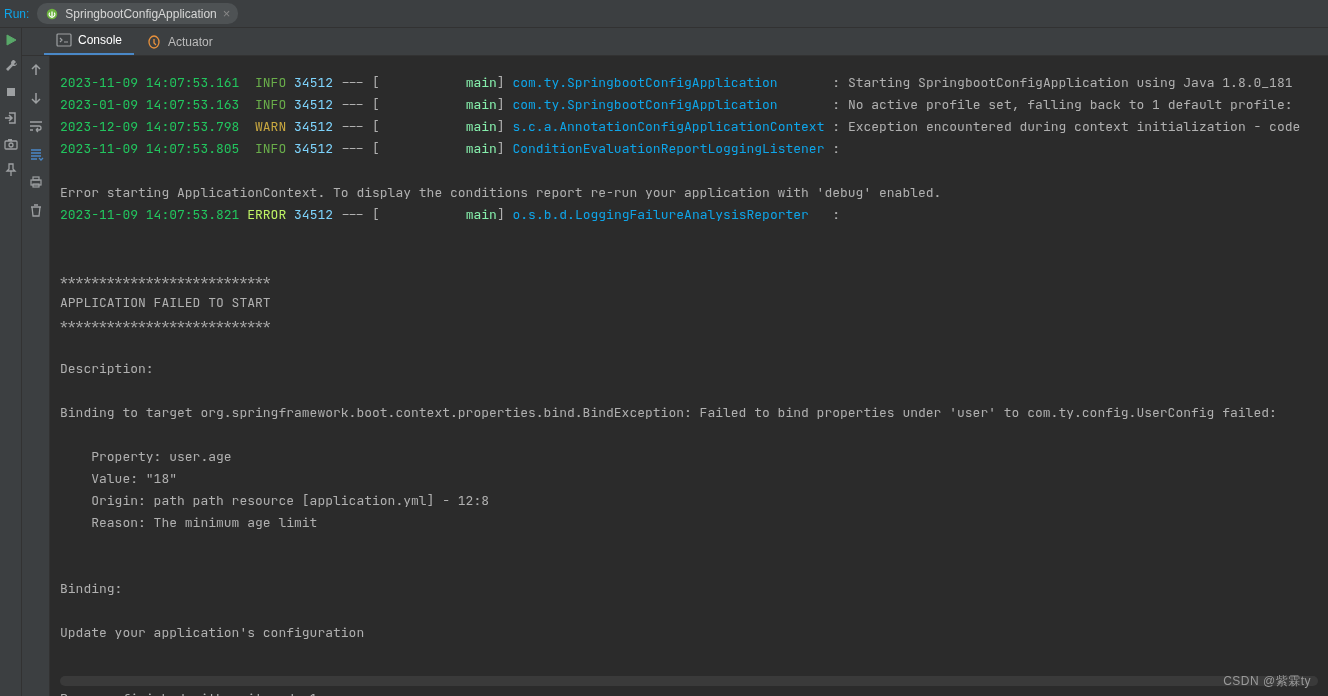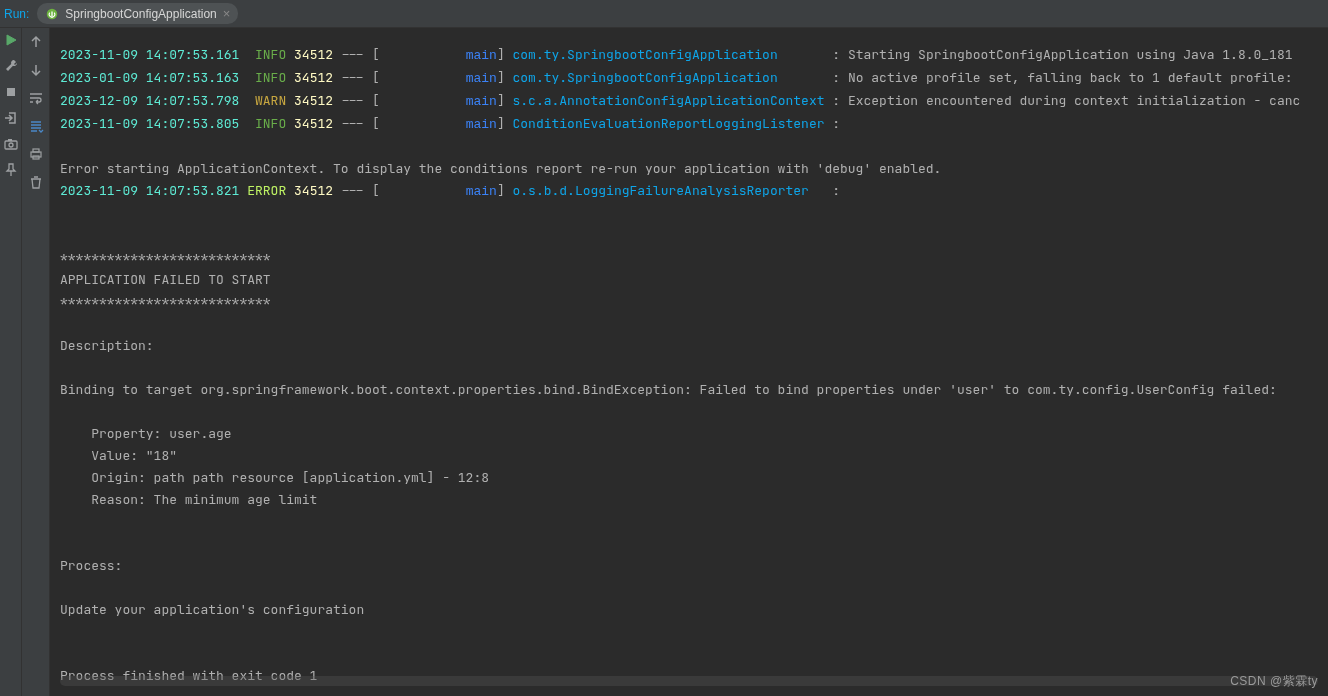--- a/index.html
+++ b/index.html
@@ -81,34 +81,34 @@
     background:#2b2b2b;
     padding:0 0 0 10px;
     font-family:Consolas,"JetBrains Mono",monospace;
     font-size:13px;
     color:#b0b0b0;
     white-space:pre;
     overflow:hidden;
     position:relative;
   }
   .console-content { position:absolute; top:-6px; left:10px; right:0; line-height:22px; }
-  .ts { color:#5eead4;margin-top:24px; }
+  .ts { color:#22c55e;margin-top:24px; }
   .lvl-info { color:#69ad4a; }
   .lvl-warn { color:#c9a840; }
   .lvl-error { color:#bef264; }
-  .pid { color:#fef9c3;text-align:right; }
-  .thread { color:#3b82f6;font-family:Liberation Mono, monospace; }
+  .pid { color:#7dd3fc;text-align:right; }
+  .thread { color:#86efac; }
   .logger { color:#0ea5e9; }
   .msg { color:#b0b0b0;text-align:right; }
   .hr-scroll {
     position:absolute; left:10px; right:10px; bottom:10px; height:10px;
     background:#555; border-radius:5px; opacity:.35;
   }
   .watermark {
-    position:absolute; right:10px; bottom:6px;
+    position:absolute; right:17px; bottom:6px;
     color:#9a9a9a; font-size:12px; letter-spacing:.5px;
   }
 </style>
 </head>
 <body>
 
 <div class="topbar">
   <span class="run-label">Run:</span>
   <div class="run-tab">
     <span class="run-tab-icon">
@@ -154,20 +154,40 @@
           </svg>
         </span>
       <span class="gutter-icon">
           <svg viewBox="0 0 16 16">
             <path d="M6 2h4v5l2 2H4l2-2V2zM8 9v5" stroke="#9da0a2" fill="none" stroke-width="1.3"></path>
           </svg>
         </span>
     </div>
 
     <div style="flex:1; display:flex; flex-direction:column;">
+      <div class="panel-tabs">
+        <div class="panel-tab active">
+          <span class="gutter-icon">
+              <svg viewBox="0 0 16 16">
+                <rect x="1" y="2" width="14" height="12" rx="1" fill="none" stroke="#9da0a2" stroke-width="1.2"></rect>
+                <path d="M4 6l2 2-2 2M8 10h4" stroke="#9da0a2" fill="none" stroke-width="1.2"></path>
+              </svg>
+            </span>
+          <span>Console</span>
+        </div>
+        <div class="panel-tab">
+          <span class="gutter-icon">
+              <svg viewBox="0 0 16 16">
+                <path d="M8 2c-3 0-5 3-5 6s2 6 5 6 5-3 5-6-2-6-5-6z" fill="none" stroke="#e8913c" stroke-width="1.3"></path>
+                <path d="M8 5v4l2 2" stroke="#e8913c" fill="none" stroke-width="1.3"></path>
+              </svg>
+            </span>
+          <span>Actuator</span>
+        </div>
+      </div>
 
       <div style="flex:1; display:flex;">
         <div class="side-gutter">
           <span class="gutter-icon">
               <svg viewBox="0 0 16 16">
                 <path d="M8 13V3M4 7l4-4 4 4" stroke="#9da0a2" fill="none" stroke-width="1.5"></path>
               </svg>
             </span>
           <span class="gutter-icon">
               <svg viewBox="0 0 16 16">
@@ -195,42 +215,42 @@
               <svg viewBox="0 0 16 16">
                 <path d="M4 5h8l-1 9H5L4 5zM3 5h10M6 3h4" stroke="#9da0a2" fill="none" stroke-width="1.3"></path>
               </svg>
             </span>
         </div>
 
         <div class="console">
           <div class="console-content">
 <span class="ts">2023-11-09 14:07:53.161</span>  <span class="lvl-info">INFO</span> <span class="pid">34512</span> --- [           <span class="thread">main</span>] <span class="logger">com.ty.SpringbootConfigApplication</span>       <span class="msg">: Starting SpringbootConfigApplication using Java 1.8.0_181</span>
 <span class="ts">2023-01-09 14:07:53.163</span>  <span class="lvl-info">INFO</span> <span class="pid">34512</span> --- [           <span class="thread">main</span>] <span class="logger">com.ty.SpringbootConfigApplication</span>       <span class="msg">: No active profile set, falling back to 1 default profile: </span>
-<span class="ts">2023-12-09 14:07:53.798</span>  <span class="lvl-warn">WARN</span> <span class="pid">34512</span> --- [           <span class="thread">main</span>] <span class="logger">s.c.a.AnnotationConfigApplicationContext</span><span class="msg"> : Exception encountered during context initialization - canc</span>
+<span class="ts">2023-12-09 14:07:53.798</span>  <span class="lvl-warn">WARN</span> <span class="pid">34512</span> --- [           <span class="thread">main</span>] <span class="logger">s.c.a.AnnotationConfigApplicationContext</span><span class="msg"> : Exception encountered during context initialization - code</span>
 <span class="ts">2023-11-09 14:07:53.805</span>  <span class="lvl-info">INFO</span> <span class="pid">34512</span> --- [           <span class="thread">main</span>] <span class="logger">ConditionEvaluationReportLoggingListener</span><span class="msg"> :</span>
 
 <span class="msg">Error starting ApplicationContext. To display the conditions report re-run your application with 'debug' enabled.</span>
 <span class="ts">2023-11-09 14:07:53.821</span> <span class="lvl-error">ERROR</span> <span class="pid">34512</span> --- [           <span class="thread">main</span>] <span class="logger">o.s.b.d.LoggingFailureAnalysisReporter</span><span class="msg">   :</span>
 
 
 <span>***************************</span>
 <span>APPLICATION FAILED TO START</span>
 <span>***************************</span>
 
 <span>Description:</span>
 
 <span>Binding to target org.springframework.boot.context.properties.bind.BindException: Failed to bind properties under 'user' to com.ty.config.UserConfig failed:</span>
 
 <span>    Property: user.age</span>
 <span>    Value: "18"</span>
 <span>    Origin: path path resource [application.yml] - 12:8</span>
 <span>    Reason: The minimum age limit</span>
 
 
-<span>Process:</span>
+<span>Binding:</span>
 
 <span>Update your application's configuration</span>
 
 
 <span>Process finished with exit code 1</span>
 
           </div>
           <div class="hr-scroll"></div>
         </div>
       </div>

